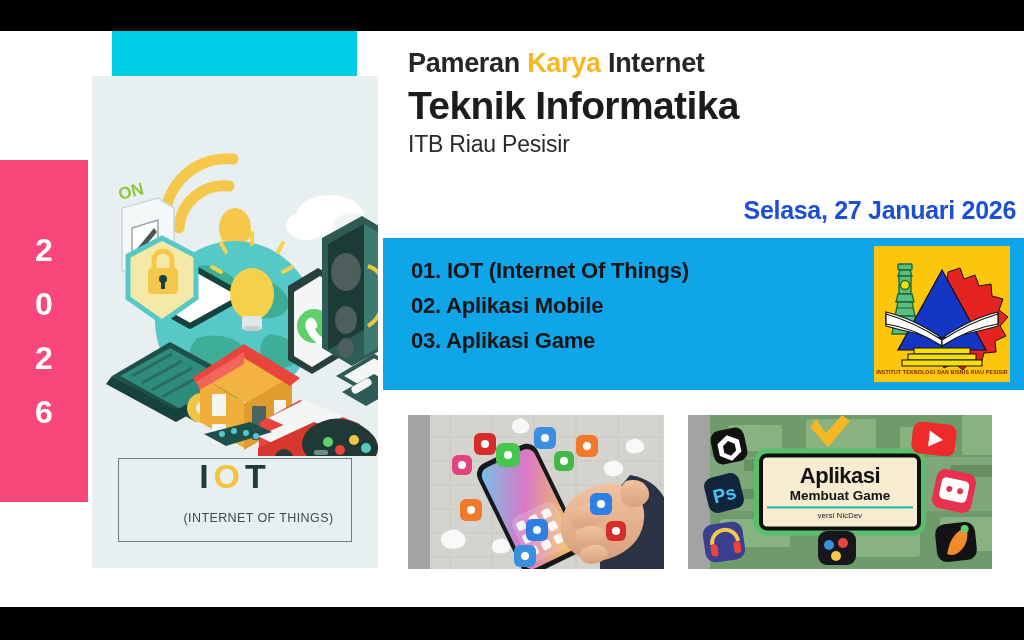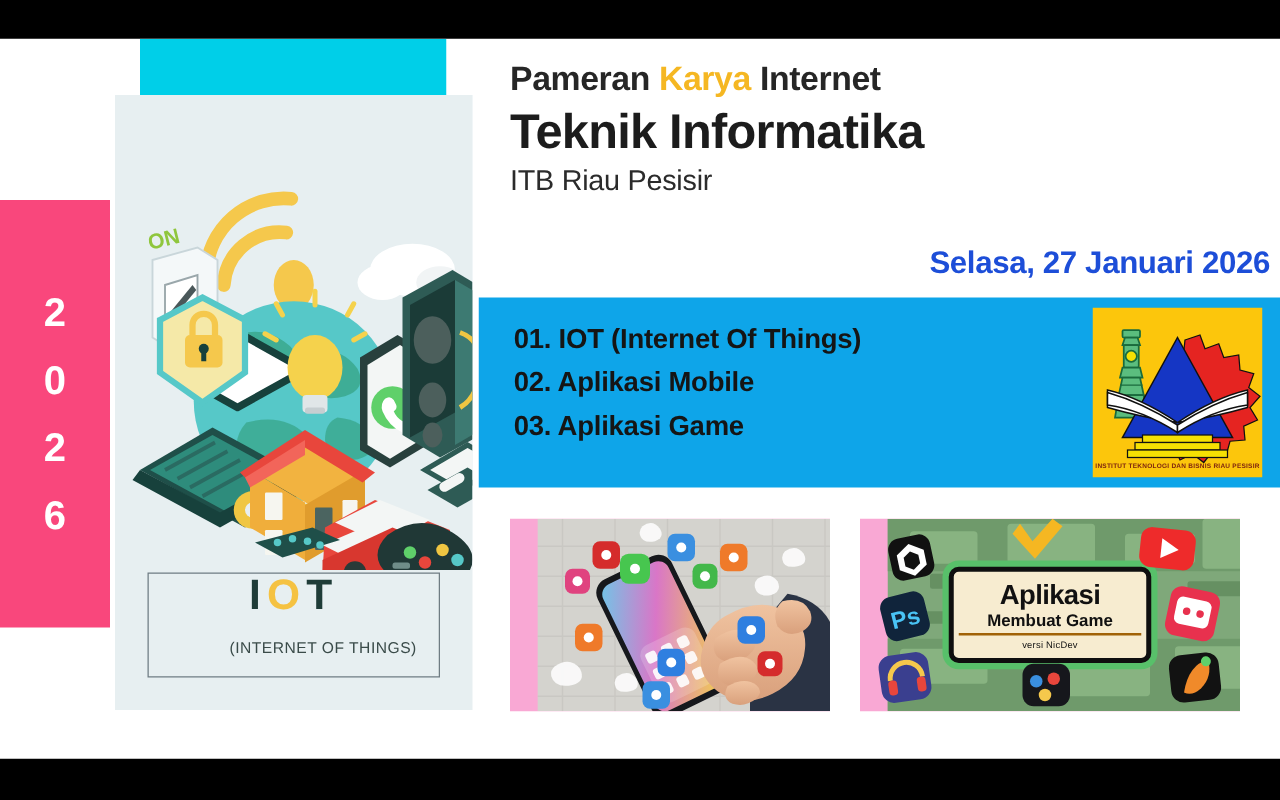--- a/index.html
+++ b/index.html
@@ -52,32 +52,32 @@
   .list-panel {
     position:absolute; left:383px; top:207px; width:641px; height:152px;
     background:#0ea5e9;
   }
   .list-items { position:absolute; left:28px; top:21px; display:flex; flex-direction:column; gap:12px; }
   .list-item { font-size:22px; font-weight:700; color:#151515; letter-spacing:-.2px; line-height:1.05; white-space:nowrap; }
 
   .logo-wrap { position:absolute; right:14px; top:8px; width:136px; height:136px; }
 
   
-  .photo { position:absolute; overflow:hidden; background:#f9a8d4;padding-left:22px; }
+  .photo { position:absolute; overflow:hidden; background:#a3a3a3;padding-left:22px; }
   .photo-mobile { left:408px; top:384px; width:256px; height:154px; }
   .photo-game   { left:688px; top:384px; width:304px; height:154px; }
 
   .pg-label {
     position:absolute; left:50%; top:50%; transform:translate(-50%,-50%);
     width:162px; padding:8px 4px 6px; background:#f7ecd0;
     border:4px solid #0f0f0f; border-radius:8px; text-align:center;
     box-shadow:0 0 0 5px #58c06a;
   }
   .pg-l1 { font-size:22px; font-weight:700; color:#111; line-height:1; letter-spacing:-.5px; }
-  .pg-l2 { font-size:13.5px; font-weight:700; color:#111; line-height:1.2; border-bottom:2px solid #a16207; padding-bottom:2px; margin-top:1px;}
+  .pg-l2 { font-size:13.5px; font-weight:700; color:#111; line-height:1.2; border-bottom:2px solid #14b8a6; padding-bottom:2px; margin-top:1px;}
   .pg-l3 { font-size:7.5px; font-weight:400; color:#111; margin-top:3px; letter-spacing:.2px; }
 </style>
 </head>
 <body>
 
 <div class="stage">
 
   <div class="letterbox lb-top"></div>
   <div class="letterbox lb-bottom"></div>
 

